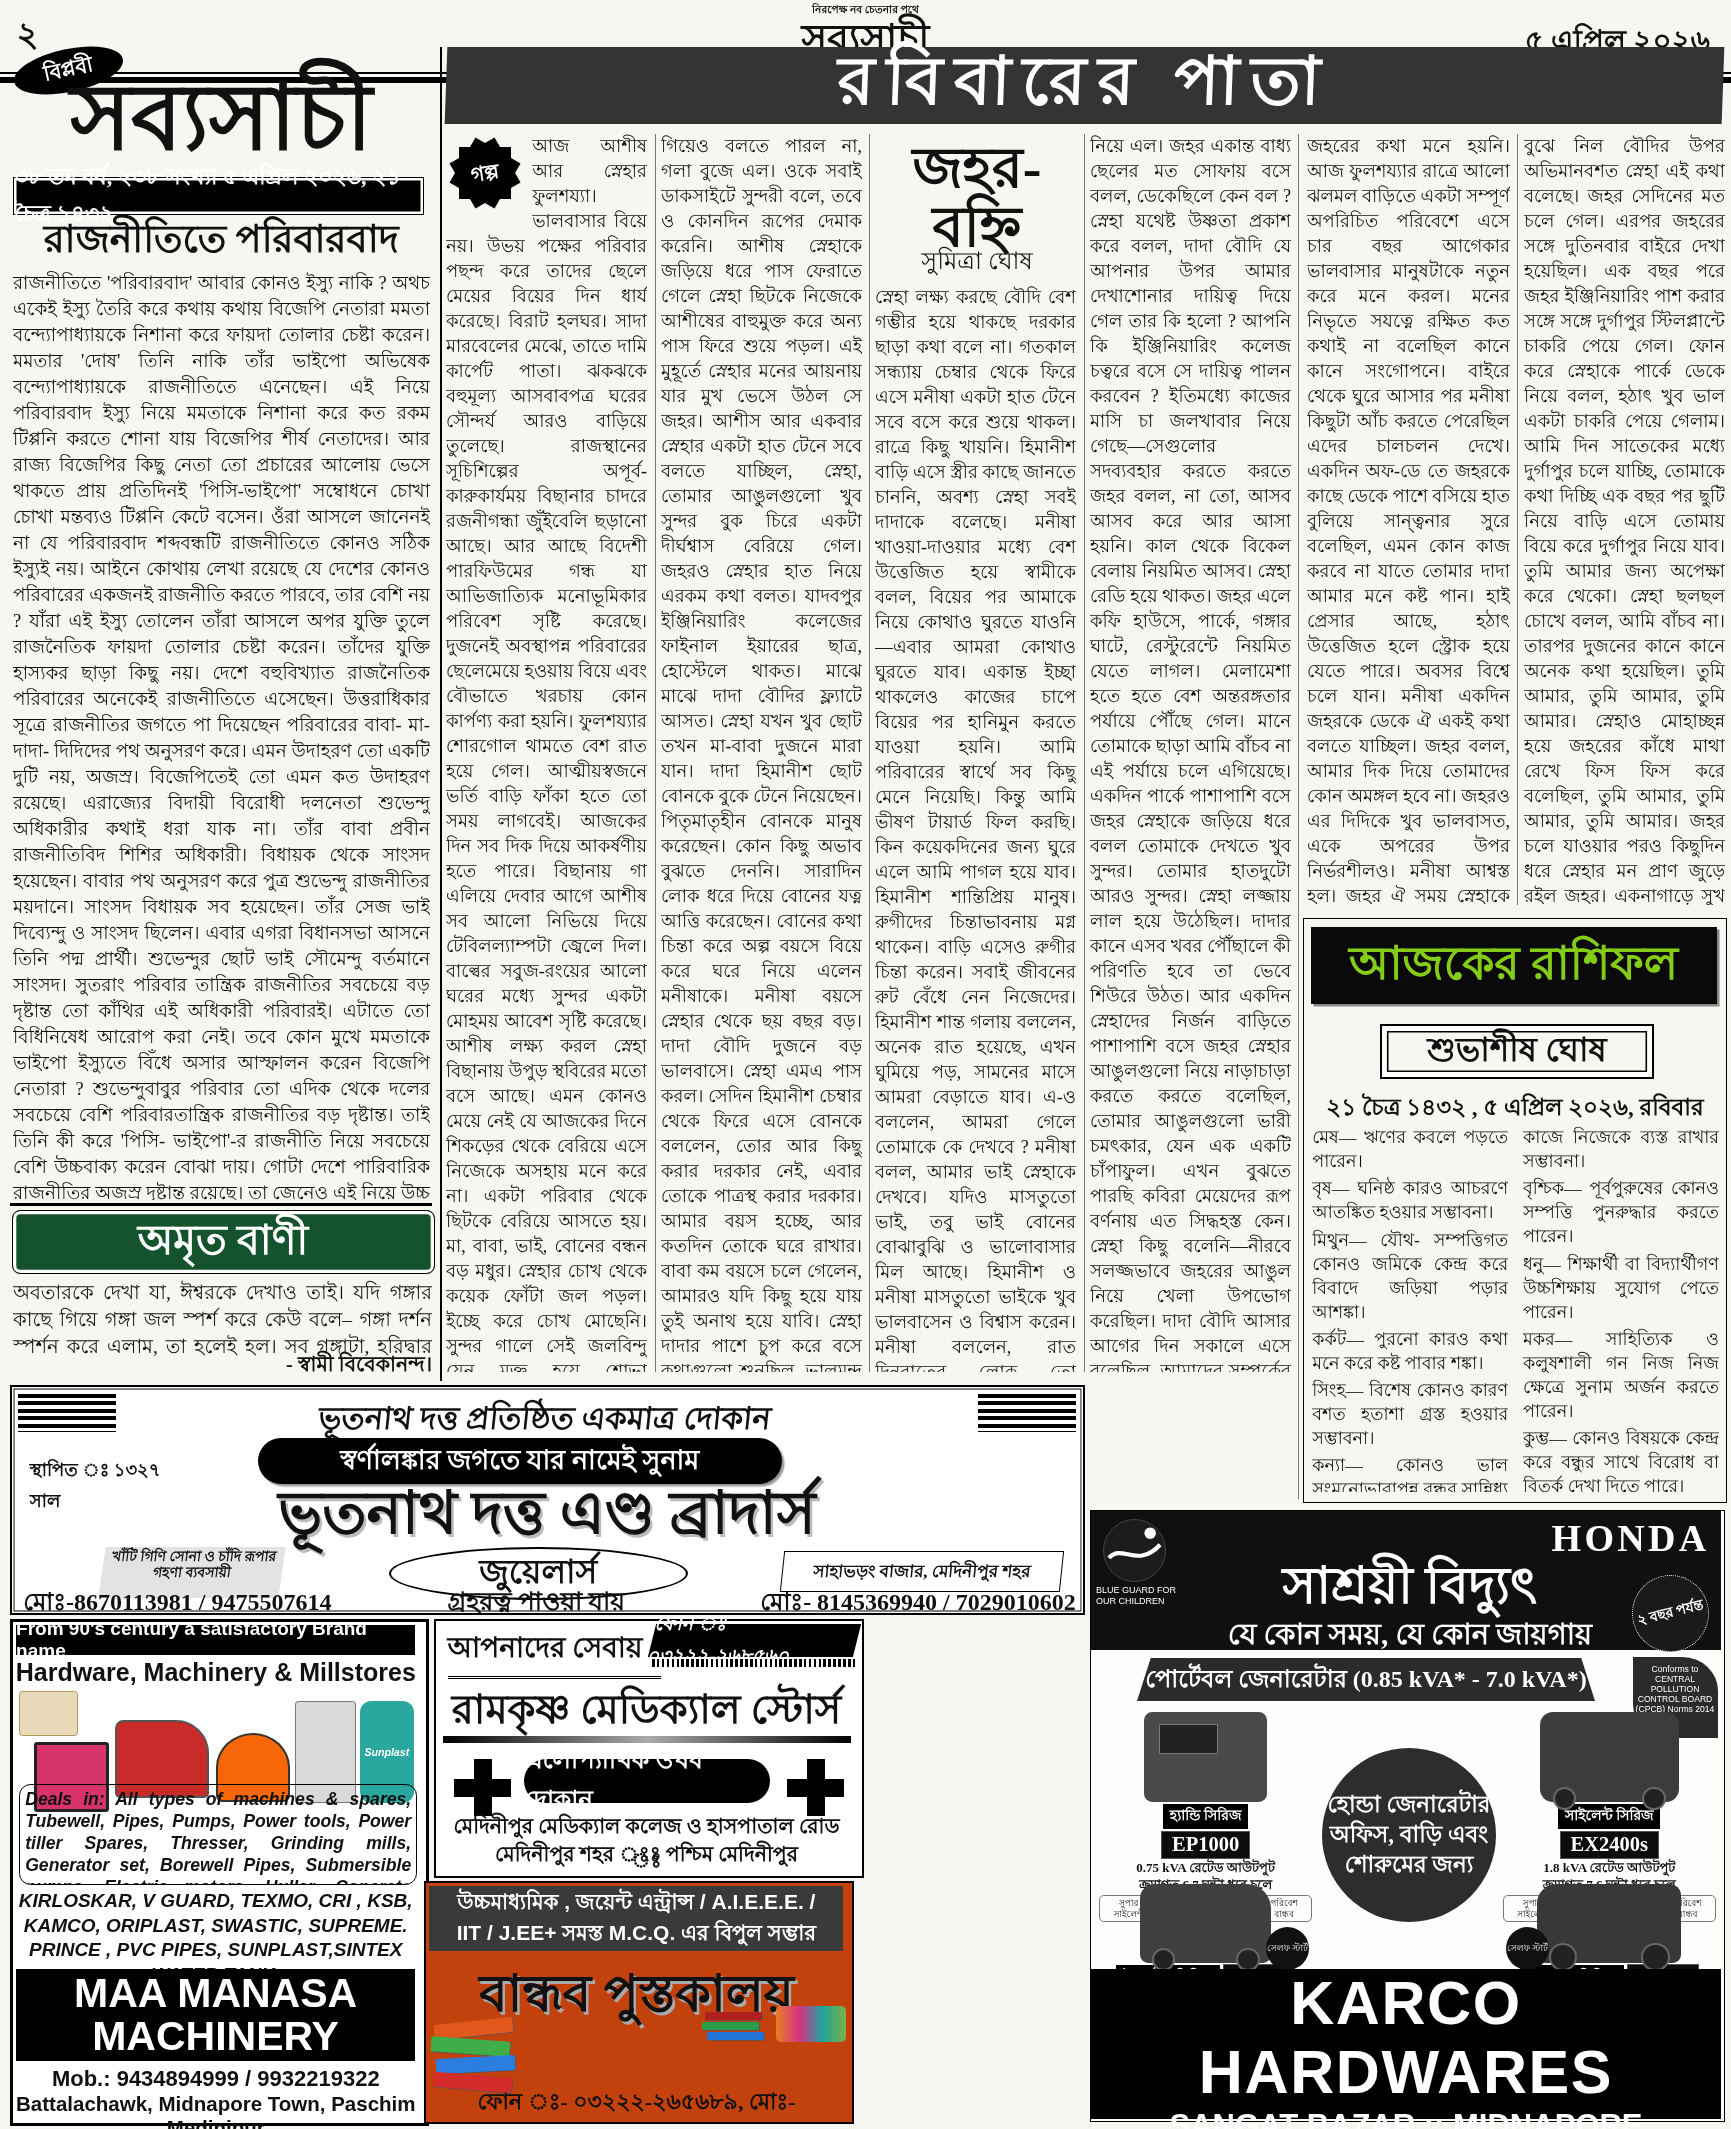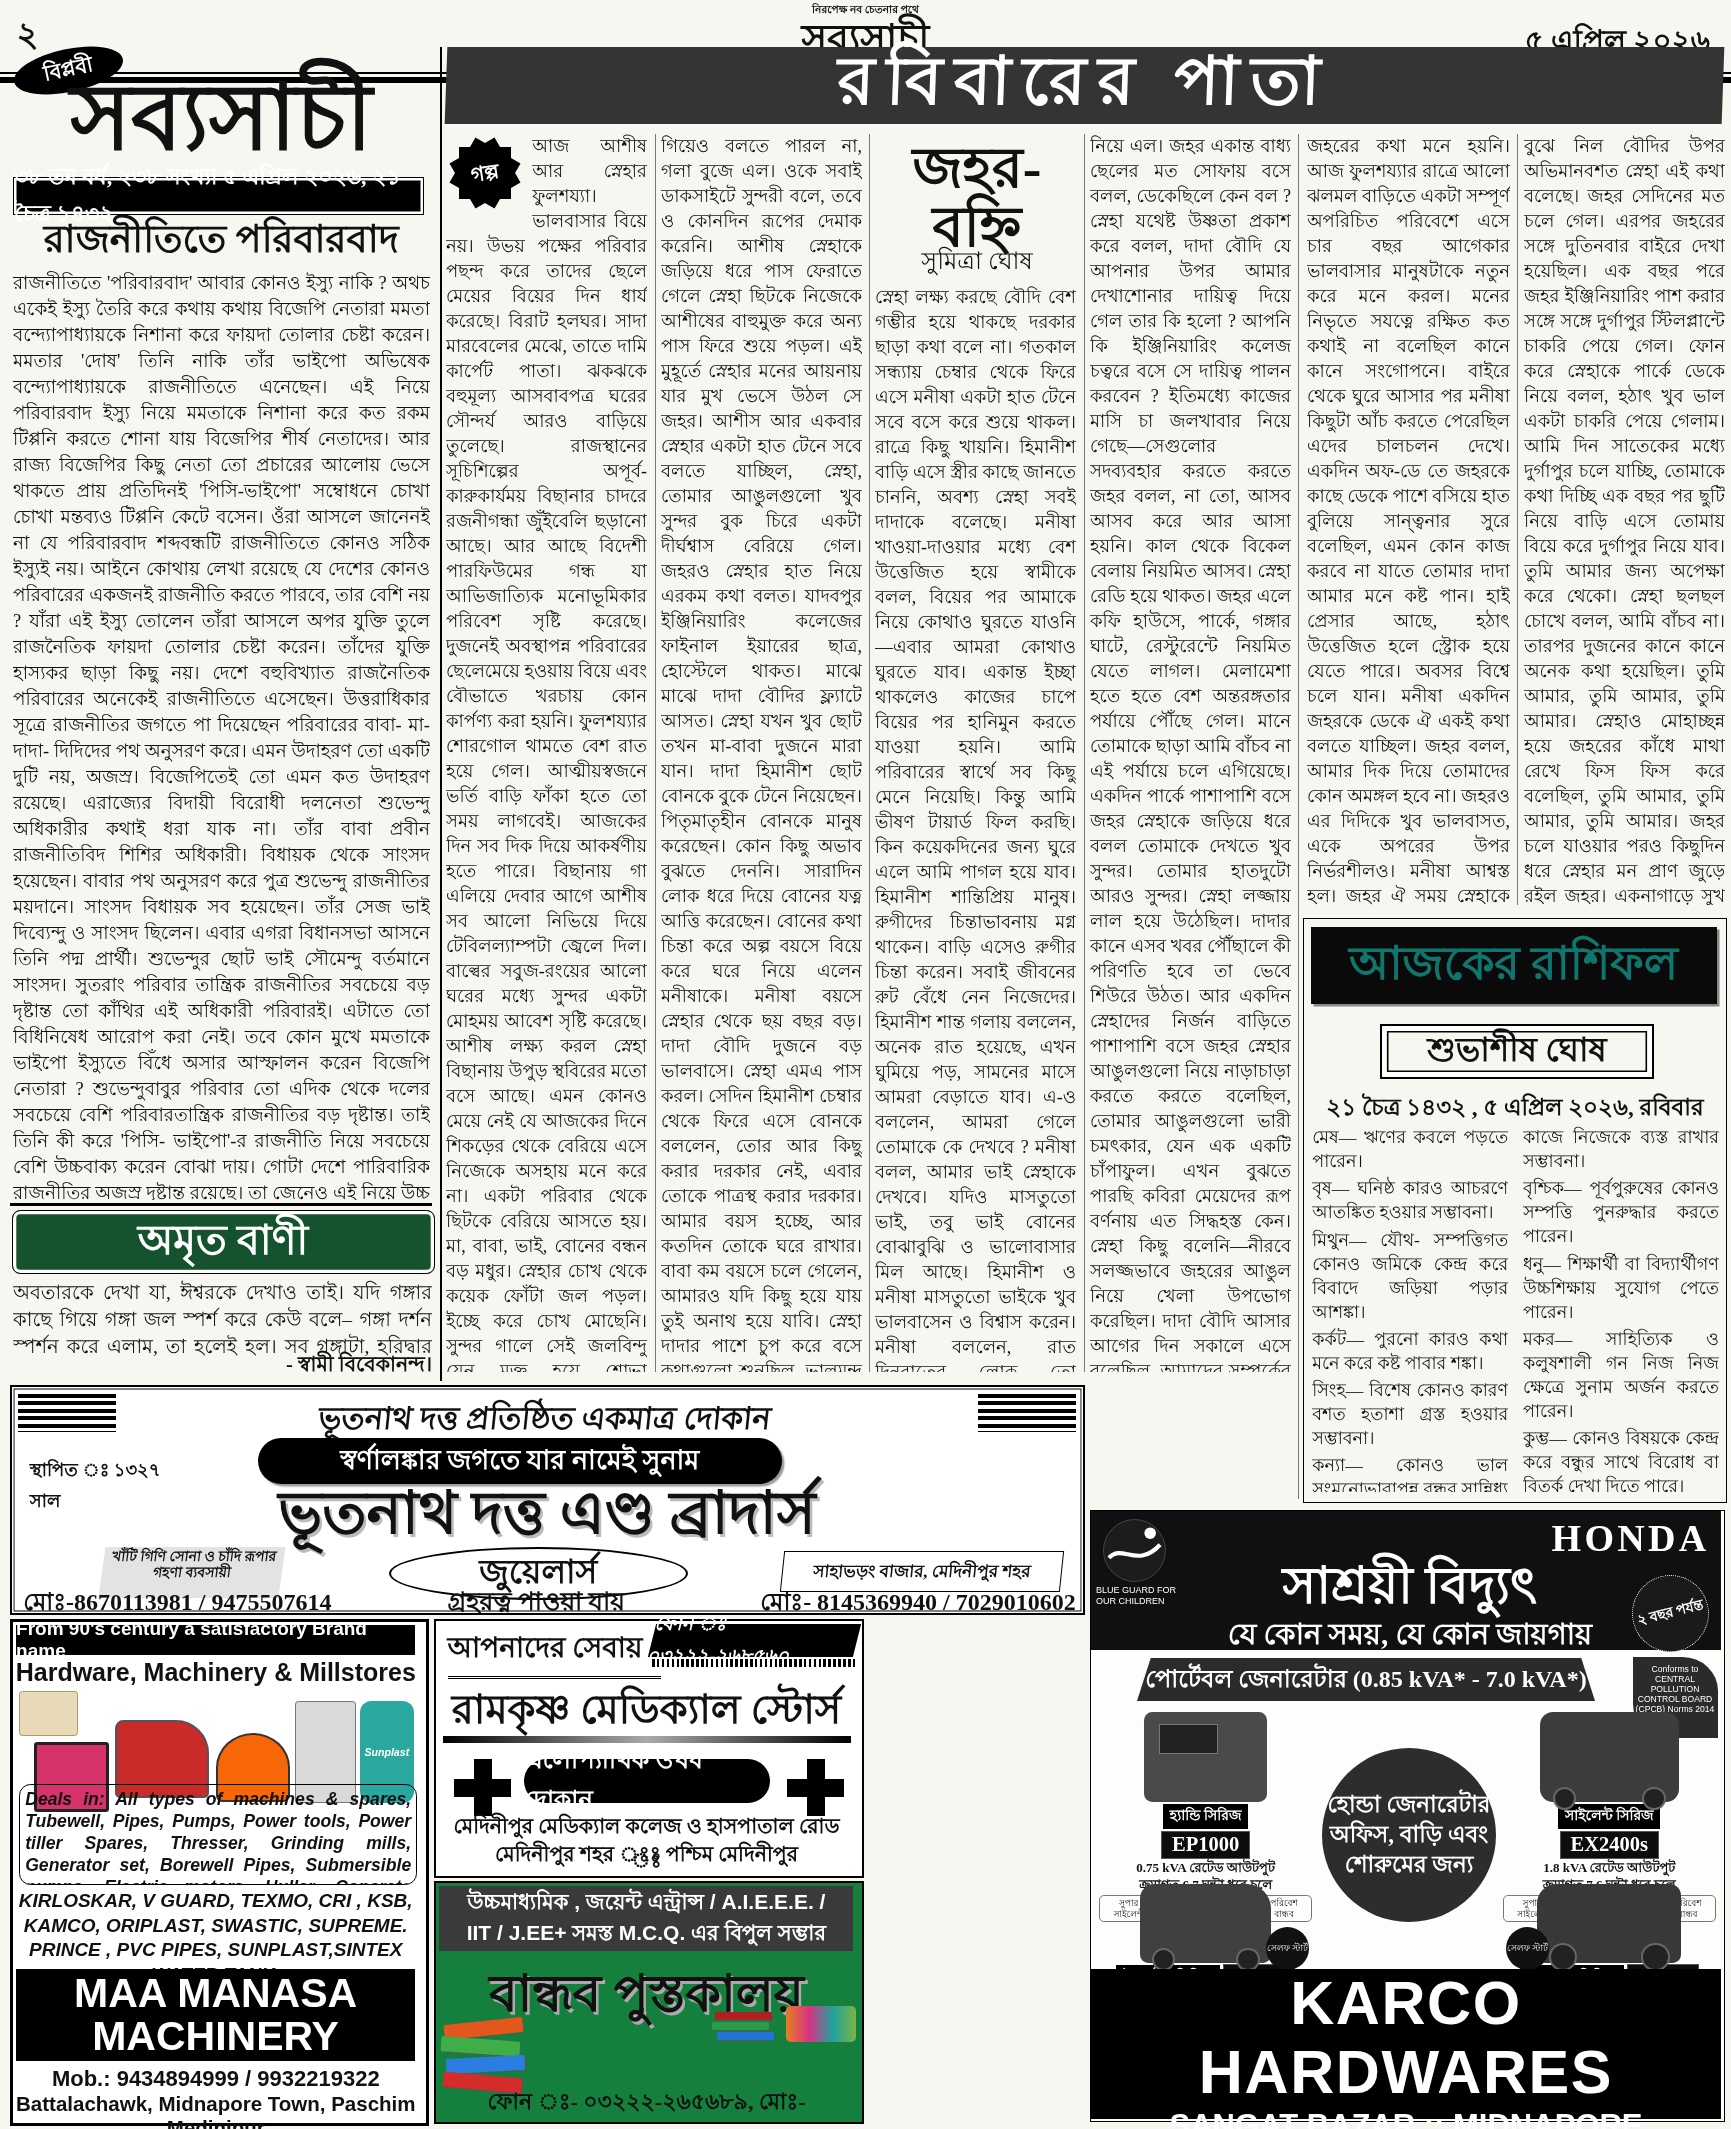--- a/index.html
+++ b/index.html
@@ -42,21 +42,21 @@
           transform:skewX(-2deg);}
   .scol{position:absolute;font-size:18px;line-height:25px;text-align:justify;overflow:hidden;}
   .galpo{position:relative;float:left;width:78px;height:75px;margin:1.6px 8.2px 3.3px 0;}
   .galpo .sq{position:absolute;left:13px;top:11.5px;width:52px;height:52px;background:#000;}
   .galpo .t{position:absolute;left:0;top:0;width:78px;height:75px;display:flex;align-items:center;
             justify-content:center;color:#fff;font-size:20.5px;font-weight:bold;z-index:2;transform:rotate(-8deg);}
   .stitle{left:870px;top:139px;width:214px;font-size:56px;font-weight:bold;text-align:center;line-height:1.05;}
   .sauthor{left:870px;top:242px;width:214px;font-size:24px;text-align:center;}
   
   .horo{left:1303px;top:918px;width:422px;height:583px;border:1.6px solid #000;background:#f7f6f1;}
-  .horohead{left:6.5px;top:8.2px;width:406px;height:77px;background:#0a0a0a;color:#0f766e;display:flex;align-items:center;
+  .horohead{left:6.5px;top:8.2px;width:406px;height:77px;background:#0a0a0a;color:#84cc16;display:flex;align-items:center;
             justify-content:center;font-size:46px;font-weight:bold;box-shadow:2.5px 2.5px 0 #888;font-family:Liberation Serif, serif;}
   .horoastro{left:76px;top:105px;width:270px;height:51px;border:2.5px solid #000;box-shadow:inset 0 0 0 4.9px #fff,inset 0 0 0 6.5px #000;
              display:flex;align-items:center;justify-content:center;font-size:33px;font-weight:bold;}
   .horodate{left:0;top:170px;width:422px;text-align:center;font-size:23px;font-weight:bold;}
   .zcol{position:absolute;top:206px;width:196px;font-size:17.6px;line-height:24px;text-align:justify;overflow:hidden;height:367px;}
   .zitem{margin-bottom:3.3px;}
   
   .jewel{left:9.8px;top:1385px;width:1071px;height:226px;border:2.5px solid #000;box-shadow:inset 0 0 0 1.6px #fff,inset 0 0 0 2.5px #000;background:#fff;}
   .hamb{position:absolute;width:98px;height:38px;background:repeating-linear-gradient(#000 0 4.1px,#fff 4.1px 7.4px);}
   .jtop{left:115px;top:6.5px;width:835px;text-align:center;font-size:31px;font-weight:bold;transform:skewX(-6deg);}
@@ -95,21 +95,21 @@
   .mname2{left:0;top:57px;width:421px;text-align:center;font-size:40px;font-weight:bold;}
   .mdivide{left:6.5px;top:115px;width:408px;height:6.5px;background:linear-gradient(90deg,#000,#aaa,#000);}
   .cross{position:absolute;width:57px;height:57px;}
   .cross::before{content:"";position:absolute;left:0;top:19.6px;width:57px;height:18px;background:#000;}
   .cross::after{content:"";position:absolute;left:19.6px;top:0;width:18px;height:57px;background:#000;}
   .mpill{left:88px;top:138px;width:246px;height:44px;background:#000;color:#fff;border-radius:23px;display:flex;
          align-items:center;justify-content:center;font-size:24.6px;font-weight:bold;}
   .maddr1{left:0;top:190px;width:421px;text-align:center;font-size:20.5px;font-weight:bold;}
   .maddr2{left:0;top:218px;width:421px;text-align:center;font-size:20.5px;font-weight:bold;}
   
-  .book{left:434px;top:1881px;width:426px;height:239px;border:2.5px solid #000;background:#15803d;}
+  .book{left:424px;top:1881px;width:426px;height:239px;border:2.5px solid #000;background:#c2410c;}
   .bkband{left:3.3px;top:3.3px;width:414px;height:65px;background:#3a3a3a;color:#fff;text-align:center;
           font-size:21px;font-weight:bold;line-height:31px;font-family:"Liberation Sans",sans-serif;}
   .bkname{left:0;top:72px;width:421px;text-align:center;font-size:51px;font-weight:bold;text-shadow:2.5px 2.5px 0 #aaa;}
   .bstack{position:absolute;width:79px;height:14.7px;border-radius:1.6px;box-shadow:0.8px 0.8px 0 #555;}
   .bkaddr{left:3.3px;top:157px;width:414px;height:39px;background:#111;color:#fff;display:flex;align-items:center;
           justify-content:center;font-size:21px;font-weight:bold;}
   .bkphone{left:0;top:201px;width:421px;text-align:center;font-size:22px;font-weight:bold;}
   
   .honda{left:1090px;top:1510px;width:633px;height:610px;border:1.6px solid #000;background:#fdfdfb;}
   .hblack{left:0;top:0;width:630px;height:139px;background:#101010;color:#fff;}

